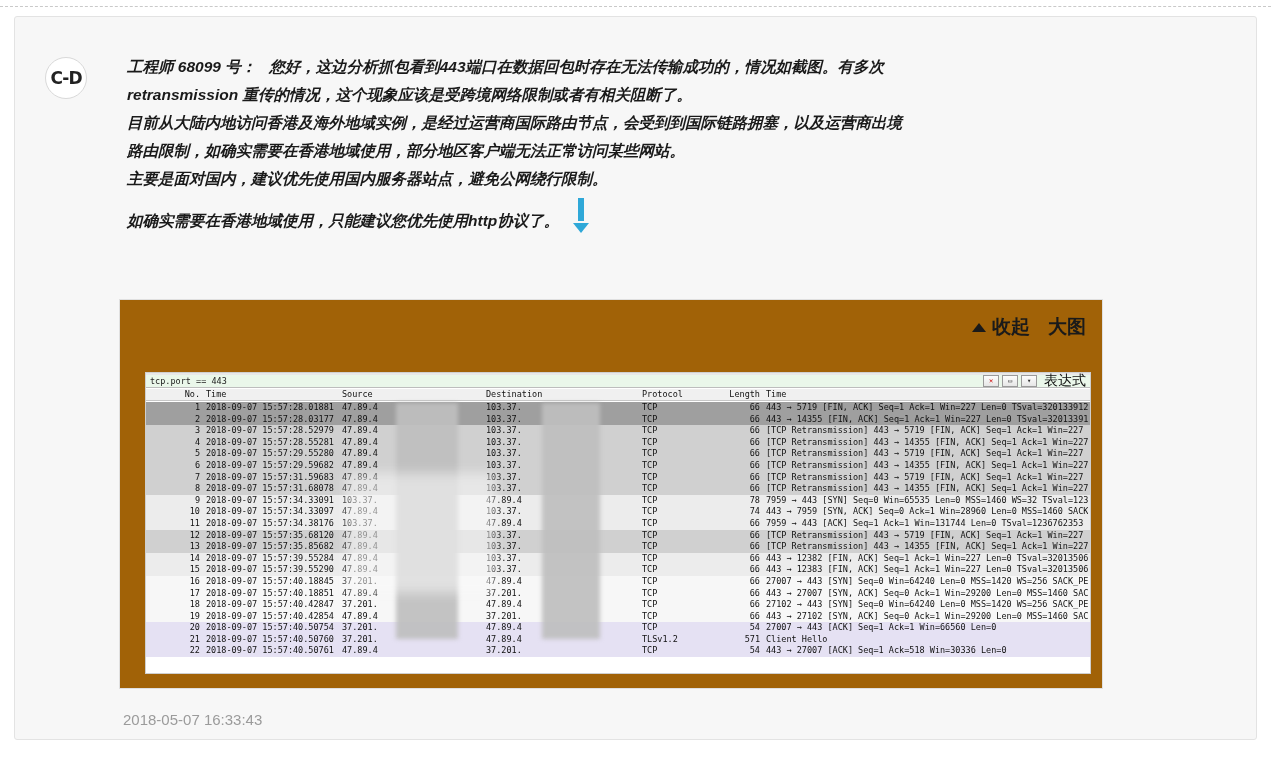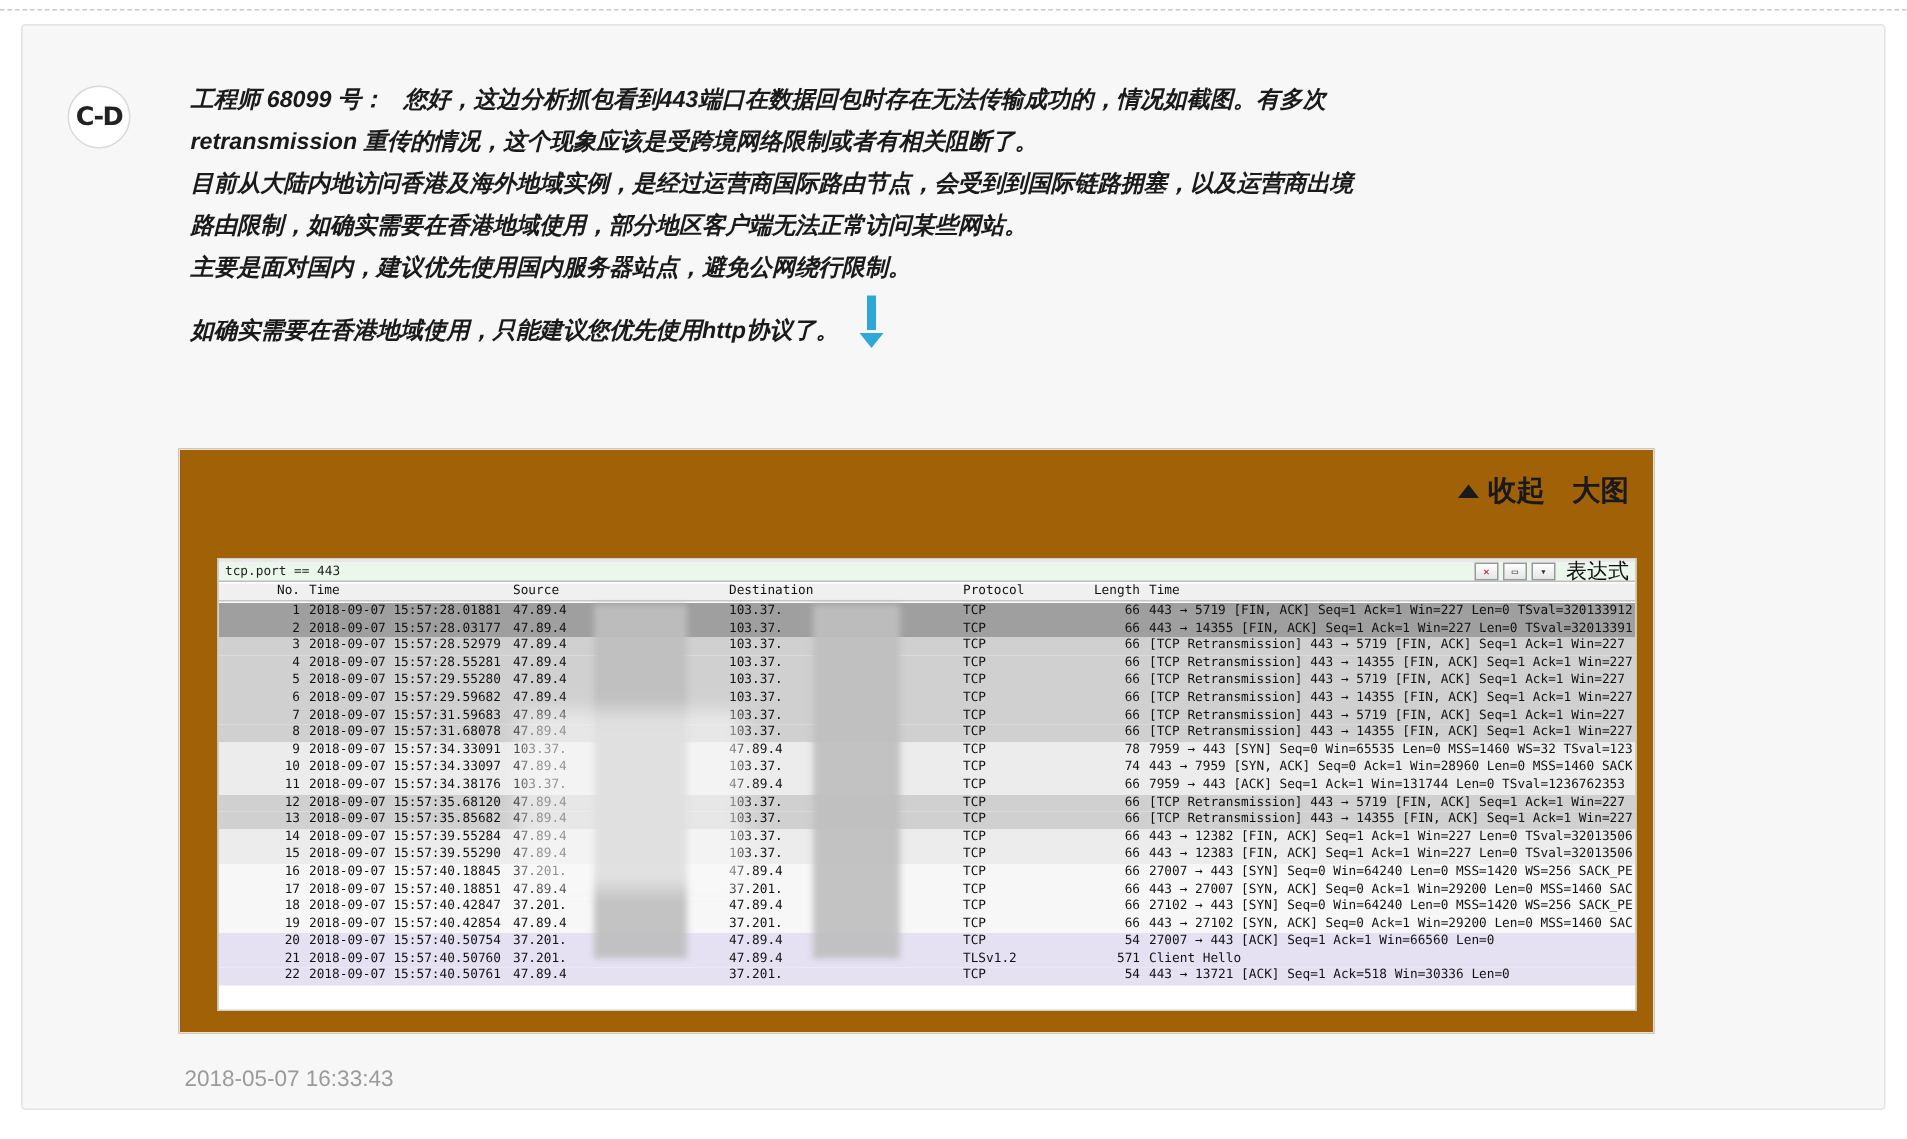--- a/index.html
+++ b/index.html
@@ -520,21 +520,21 @@
               <span class="c-len">571</span>
               <span class="c-info">Client Hello</span>
             </div>
             <div class="ws-row r-lav">
               <span class="c-no">22</span>
               <span class="c-time">2018-09-07 15:57:40.507619</span>
               <span class="c-src">47.89.4</span>
               <span class="c-dst">37.201.</span>
               <span class="c-proto">TCP</span>
               <span class="c-len">54</span>
-              <span class="c-info">443 → 13721 [ACK] Seq=1 Ack=518 Win=30336 Len=0</span>
+              <span class="c-info">443 → 27007 [ACK] Seq=1 Ack=518 Win=30336 Len=0</span>
             </div>
           </div>
 
         <div class="blur" style="left:250px; top:30px;  width:62px; height:236px;"></div>
         <div class="blur" style="left:396px; top:30px;  width:58px; height:236px;"></div>
         <div class="big-blur" style="left:200px; top:100px; width:150px; height:120px;"></div>
       </div>
     </div>
 
     <div class="timestamp">2018-05-07 16:33:43</div>

